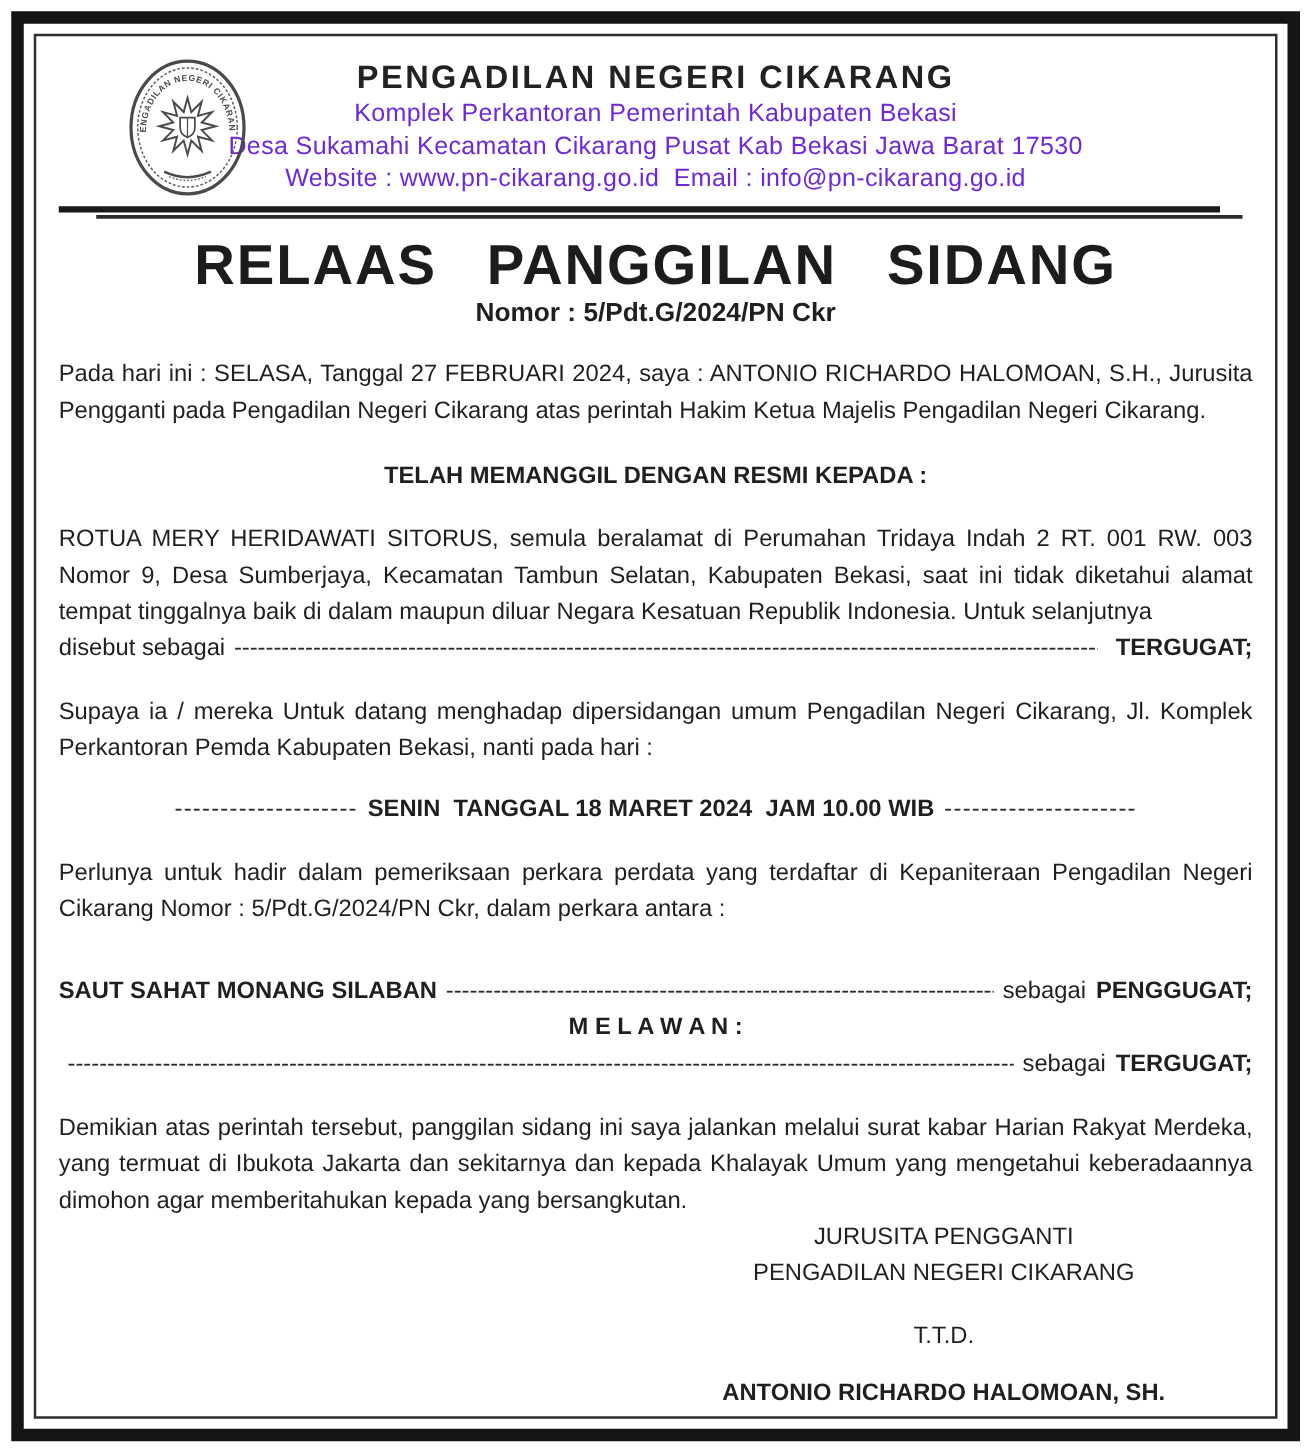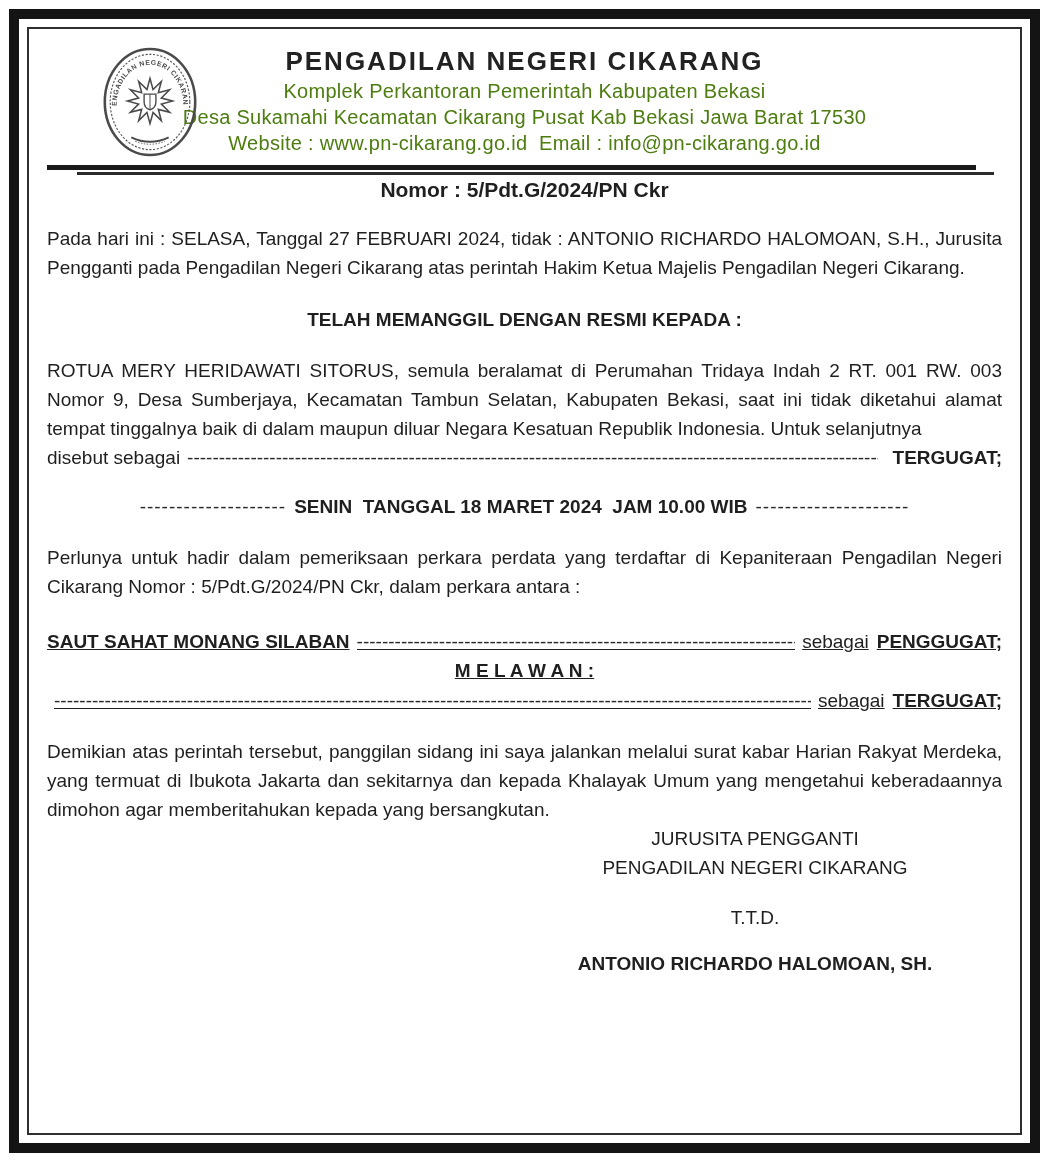--- a/index.html
+++ b/index.html
@@ -27,21 +27,21 @@
   
   .letterhead { position: relative; text-align: center; padding-top: 6px; }
   .seal {
     position: absolute; left: 52px; top: 6px;
     width: 102px; height: 114px;
   }
   .court-name {
     font-size: 26px; font-weight: bold; letter-spacing: 2px;
     line-height: 1.25; color: #222;
   }
-  .addr-line { font-size: 20px; line-height: 1.3; letter-spacing: .3px; color: #4d7c0f; }
+  .addr-line { font-size: 20px; line-height: 1.3; letter-spacing: .3px; color: #6d28d9; }
   .contact { white-space: pre; }
 
   .separator { margin-top: 9px; }
   .sep-thick { height: 5px; background: #1a1a1a; margin-right: 26px; }
   .sep-thin  { height: 3px; background: #2c2c2c; margin: 2px 8px 0 30px; }
 
   
   .doc-title {
     margin-top: 12px; text-align: center;
     font-size: 45px; font-weight: bold; letter-spacing: 1.5px; word-spacing: 26px;
@@ -53,21 +53,21 @@
   .doc-body { font-size: 19px; line-height: 29px; }
   .para { margin-top: 22px; text-align: justify; }
   .center-head { margin-top: 23px; text-align: center; font-weight: bold; }
 
   .fill-row { display: flex; align-items: baseline; }
   .dash-fill {
     flex: 1; min-width: 0; overflow: hidden; white-space: nowrap;
     margin: 0 7px; color: #2a2a2a;
   }
   .party-row { margin-top: 0; }
-  .party-rows { margin-top: 26px; text-decoration: underline; }
+  .party-rows { margin-top: 36px; }
   .party-name { font-weight: bold; white-space: nowrap; }
   .party-role { font-weight: bold; margin-left: 8px; white-space: nowrap; }
   .as-label { white-space: nowrap; }
   .versus { text-align: center; font-weight: bold; line-height: 30px; }
 
   .hearing-row {
     margin-top: 20px; display: flex; justify-content: center; align-items: baseline;
   }
   .hearing-text { font-weight: bold; white-space: pre; margin: 0 8px; }
   .hearing-dash { color: #2a2a2a; letter-spacing: 1px; }
@@ -104,35 +104,37 @@
       <div class="addr-line">Komplek Perkantoran Pemerintah Kabupaten Bekasi</div>
       <div class="addr-line">Desa Sukamahi Kecamatan Cikarang Pusat Kab Bekasi Jawa Barat 17530</div>
       <div class="addr-line contact">Website : www.pn-cikarang.go.id  Email : info@pn-cikarang.go.id</div>
     </div>
 
     <div class="separator">
       <div class="sep-thick"></div>
       <div class="sep-thin"></div>
     </div>
 
+    <div class="doc-title">RELAAS PANGGILAN SIDANG</div>
     <div class="doc-number">Nomor : 5/Pdt.G/2024/PN Ckr</div>
 
     <div class="doc-body">
 
-      <p class="para"><span>Pada hari ini : </span><span class="bold">SELASA,</span><span> Tanggal </span><span class="bold">27 FEBRUARI 2024,</span><span> tidak : </span><span class="bold">ANTONIO RICHARDO HALOMOAN, S.H.,</span><span> Jurusita Pengganti pada Pengadilan Negeri Cikarang atas perintah Hakim Ketua Majelis Pengadilan Negeri Cikarang.</span></p>
+      <p class="para"><span>Pada hari ini : </span><span class="bold">SELASA,</span><span> Tanggal </span><span class="bold">27 FEBRUARI 2024,</span><span> saya : </span><span class="bold">ANTONIO RICHARDO HALOMOAN, S.H.,</span><span> Jurusita Pengganti pada Pengadilan Negeri Cikarang atas perintah Hakim Ketua Majelis Pengadilan Negeri Cikarang.</span></p>
 
       <div class="center-head">TELAH MEMANGGIL DENGAN RESMI KEPADA :</div>
 
       <p class="para"><span class="bold">ROTUA MERY HERIDAWATI SITORUS,</span><span> semula beralamat di Perumahan Tridaya Indah 2 RT. 001 RW. 003 Nomor 9, Desa Sumberjaya, Kecamatan Tambun Selatan, Kabupaten Bekasi, </span><span class="bold">saat ini tidak diketahui alamat tempat tinggalnya baik di dalam maupun diluar Negara Kesatuan Republik Indonesia.</span><span> Untuk selanjutnya</span></p>
       <div class="fill-row">
         <span class="as-label">disebut sebagai</span>
         <span class="dash-fill">------------------------------------------------------------------------------------------------------------------------------------------------------------------------</span>
         <span class="party-role">TERGUGAT;</span>
       </div>
 
+      <p class="para">Supaya ia / mereka Untuk datang menghadap dipersidangan umum Pengadilan Negeri Cikarang, Jl. Komplek Perkantoran Pemda Kabupaten Bekasi, nanti pada hari :</p>
 
       <div class="hearing-row">
         <span class="hearing-dash">--------------------</span>
         <span class="hearing-text">SENIN  TANGGAL 18 MARET 2024  JAM 10.00 WIB</span>
         <span class="hearing-dash">---------------------</span>
       </div>
 
       <p class="para">Perlunya untuk hadir dalam pemeriksaan perkara perdata yang terdaftar di Kepaniteraan Pengadilan Negeri Cikarang Nomor : 5/Pdt.G/2024/PN Ckr, dalam perkara antara :</p>
 
       <div class="party-rows">

